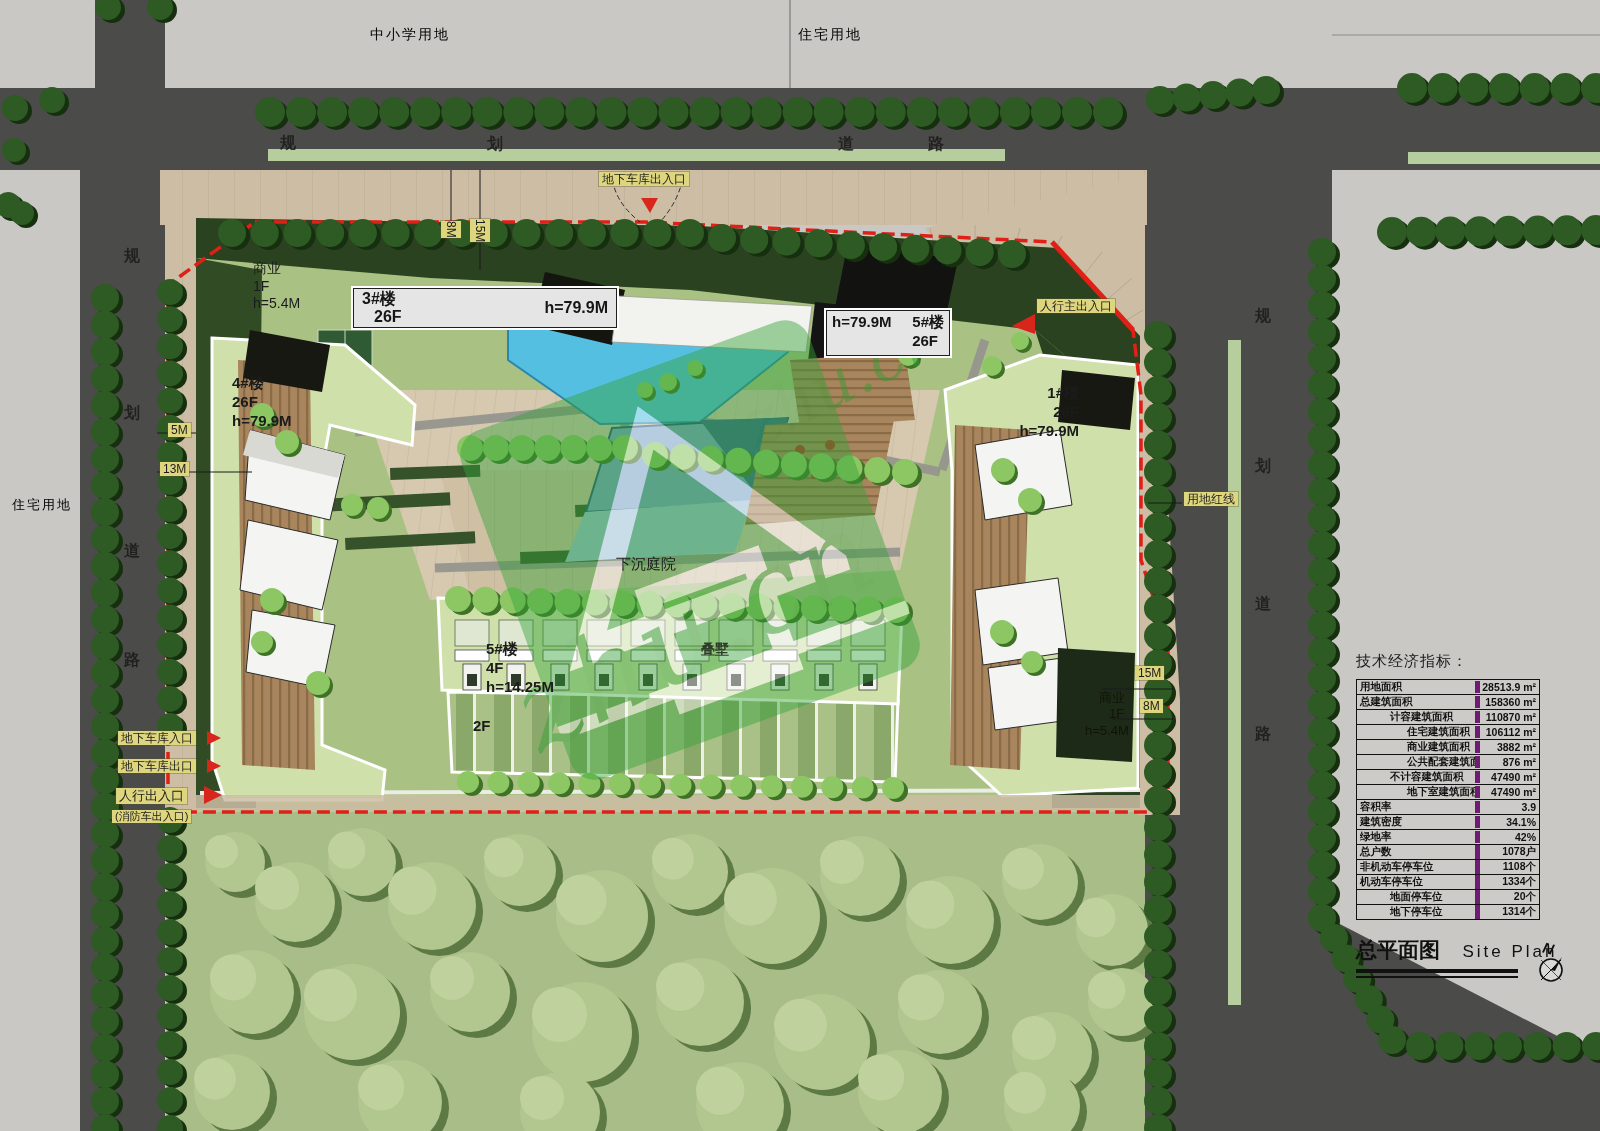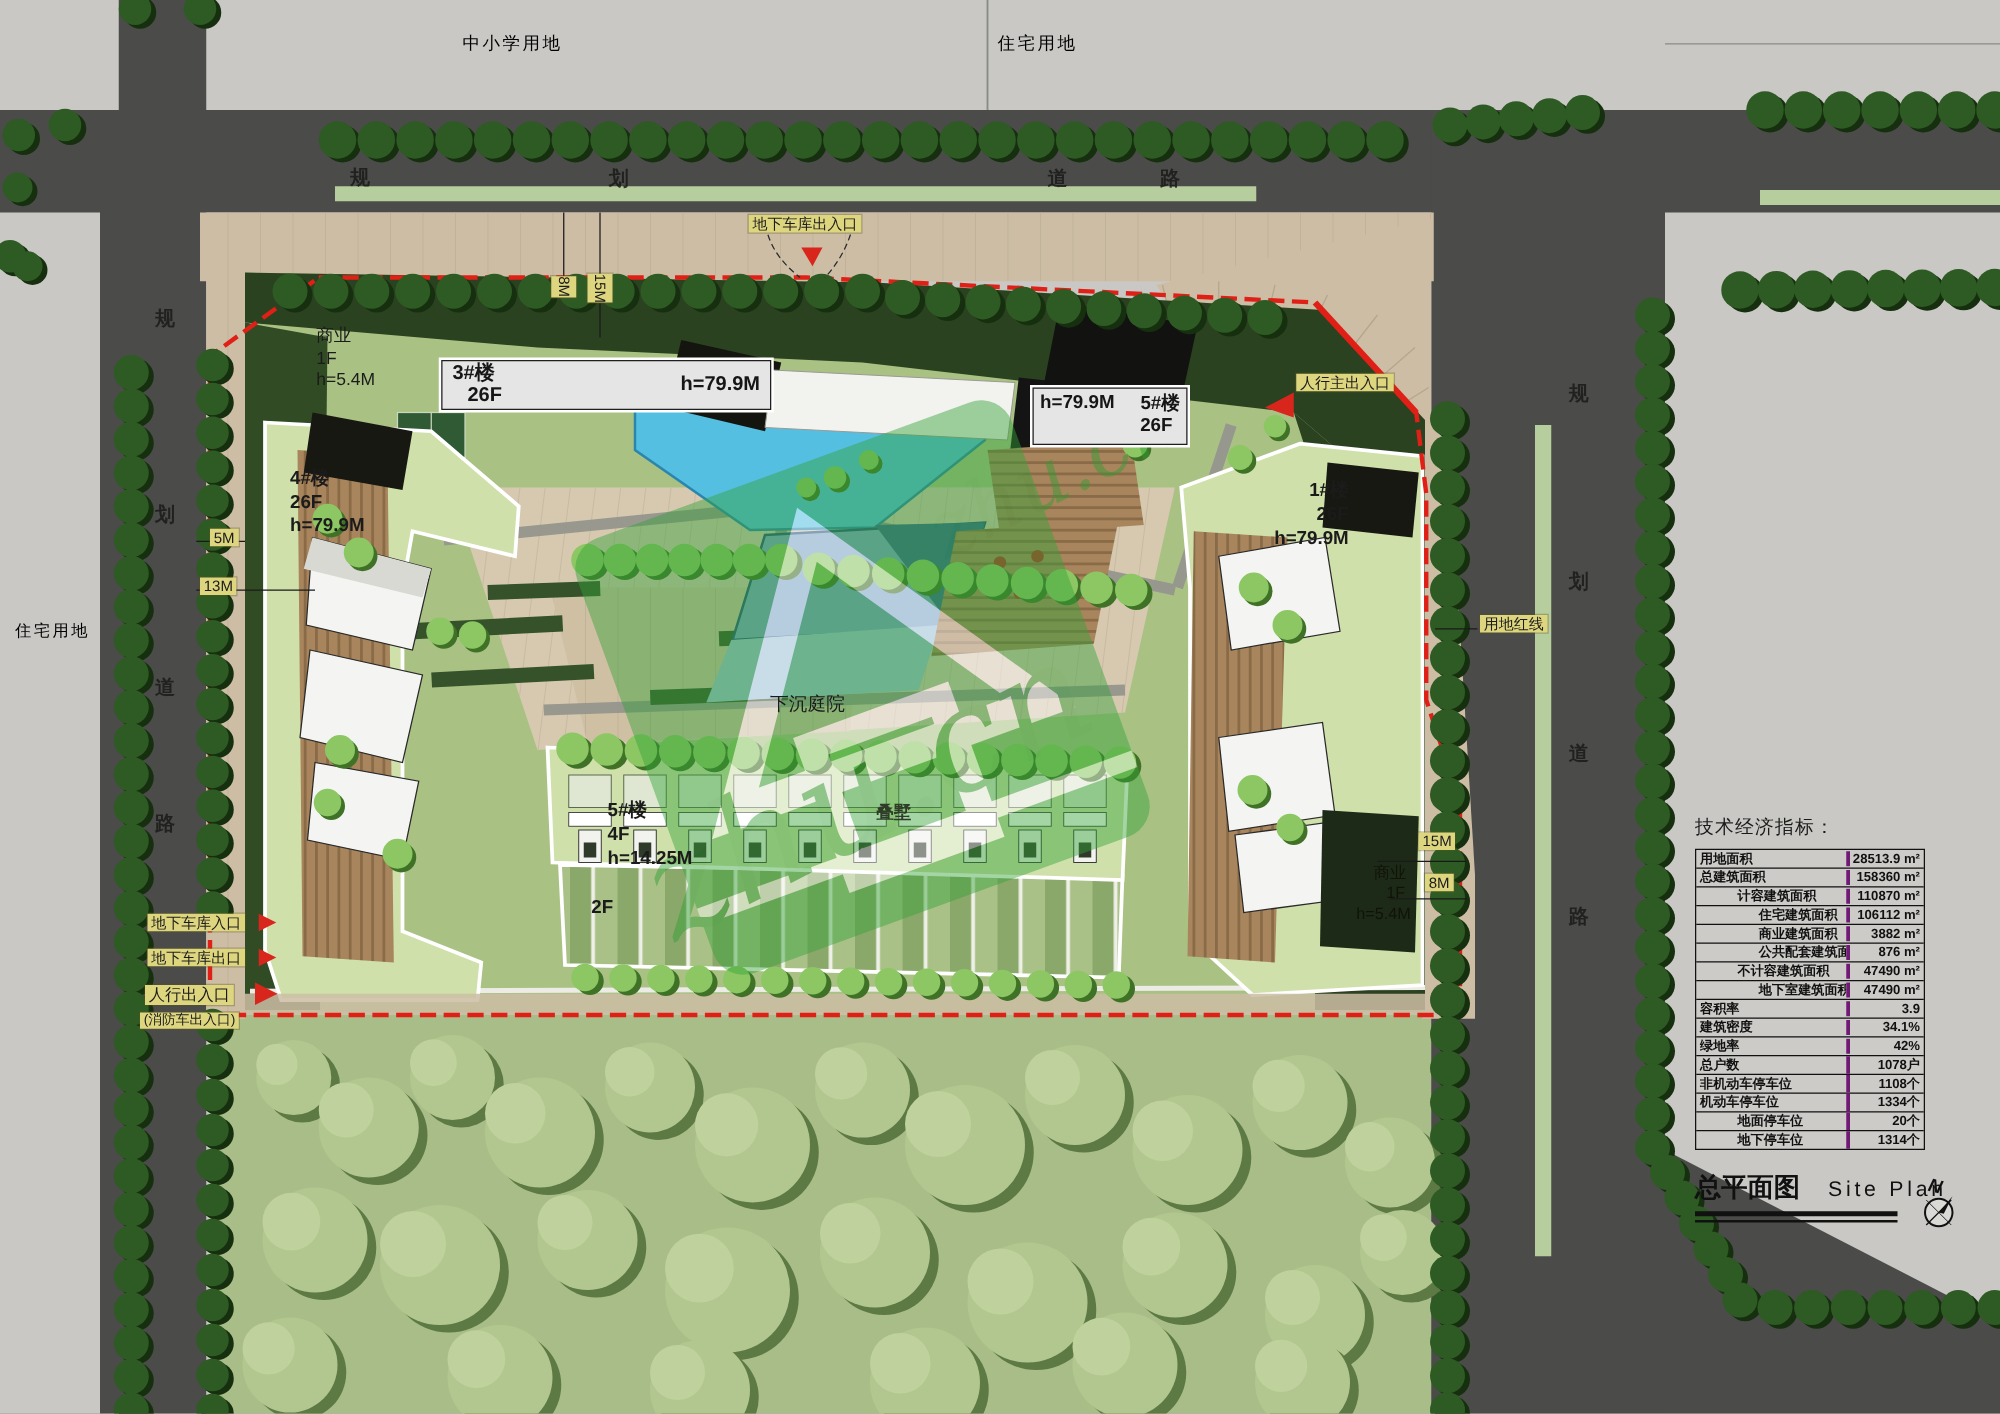--- a/index.html
+++ b/index.html
@@ -20,21 +20,21 @@
   
   #eco-title{position:absolute;left:1356px;top:652px;font-size:15px;color:#1a1a1a;letter-spacing:1px}
   #ecotable{position:absolute;left:1356px;top:679px;width:182px;border:1.5px solid #111;
             font-size:10.5px;font-weight:bold;color:#111;background:rgba(255,255,255,.06)}
   .trow{display:flex;height:14px;border-bottom:1px solid #111;align-items:center}
   .trow:last-child{border-bottom:none}
   .tlabel{flex:1;display:flex;align-items:center;overflow:hidden}
   .tlabel .txt{padding-left:3px;white-space:nowrap}
   .ind{border-right:1px solid #111;height:100%;flex:none}
   .i1{width:29px}.i2{width:16px}
-  .tval{width:56px;border-left:3px solid #701a75;display:flex;align-items:center;
+  .tval{width:56px;border-left:5px solid #701a75;display:flex;align-items:center;
         justify-content:flex-end;padding-right:3px;white-space:nowrap}
   
   #title-block{position:absolute;left:1356px;top:936px;width:162px}
   #title-block .tcn{font-size:21px;font-weight:bold;color:#111}
   #title-block .ten{font-size:17px;color:#111;margin-left:18px;letter-spacing:3px}
   #title-block .bar1{height:4px;background:#111;margin-top:5px}
   #title-block .bar2{height:2px;background:#111;margin-top:3px}
 </style>
 </head>
 <body>

